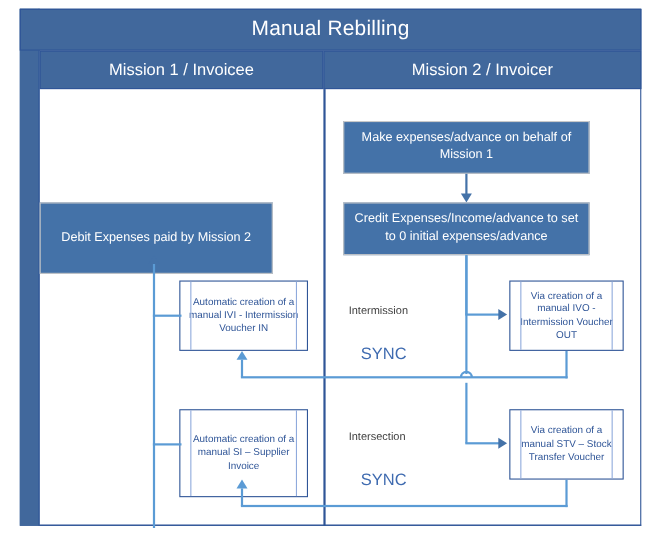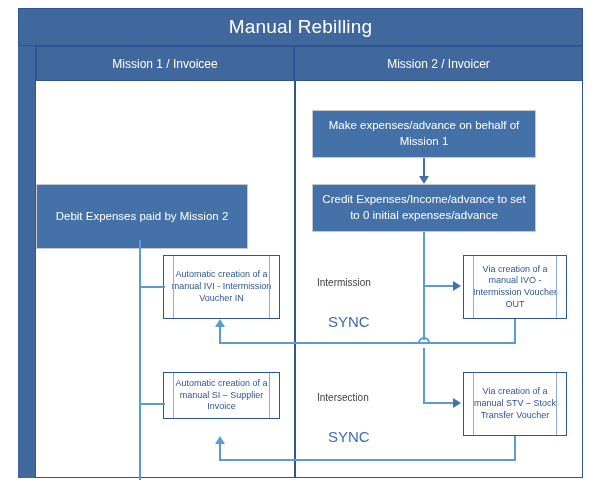--- a/index.html
+++ b/index.html
@@ -32,21 +32,21 @@
     background:#41689c;
     border-right:1px solid #2f5597;
     box-sizing:border-box;
   }
   .lane-head{
     position:absolute;top:46px;height:35px;
     background:#41689c;
     border:1px solid #2f5597;
     box-sizing:border-box;
     display:flex;align-items:center;justify-content:center;
-    color:#ffffff;font-size:12px;
+    color:#ffffff;font-size:15px;
   }
   .lane-head.l1{left:36px;width:258px;}
   .lane-head.l2{left:294px;width:289px;text-align:right;}
 
   
   .lane-divider{
     position:absolute;left:294px;top:81px;width:2px;height:397px;
     background:#2f5597;
   }
   
@@ -149,21 +149,21 @@
   <div class="pbox" style="left:36px;top:184px;width:212px;height:65px;">Debit Expenses paid by Mission 2</div>
 
   <div class="ppbox" style="left:163px;top:255px;width:117px;height:64px;">
     <span class="inner">Automatic creation of a manual IVI - Intermission Voucher IN</span>
   </div>
 
   <div class="ppbox" style="left:463px;top:255px;width:104px;height:64px;">
     <span class="inner">Via creation of a manual IVO - Intermission Voucher OUT</span>
   </div>
 
-  <div class="ppbox" style="left:163px;top:372px;width:117px;height:47px;">
+  <div class="ppbox" style="left:163px;top:372px;width:117px;height:80px;">
     <span class="inner">Automatic creation of a manual SI – Supplier Invoice</span>
   </div>
 
   <div class="ppbox" style="left:463px;top:372px;width:104px;height:64px;align-items:center;">
     <span class="inner">Via creation of a manual STV – Stock Transfer Voucher</span>
   </div>
 
   <div class="lane-label" style="left:317px;top:277px;">Intermission</div>
   <div class="sync-label" style="left:328px;top:313px;">SYNC</div>
 

